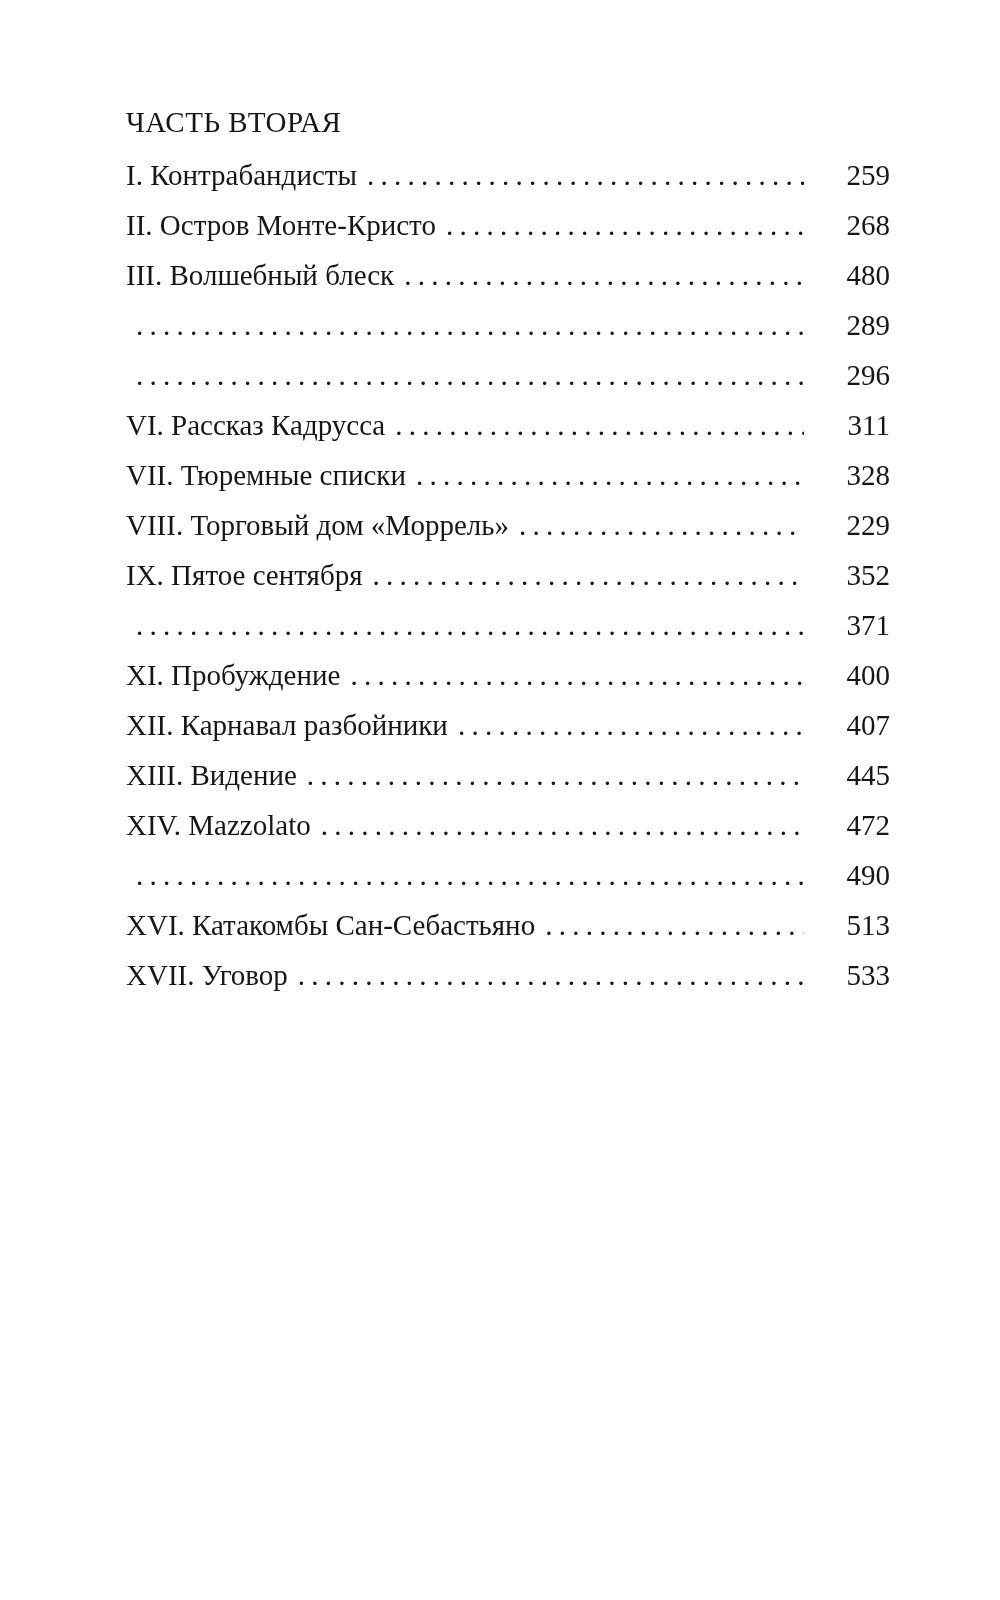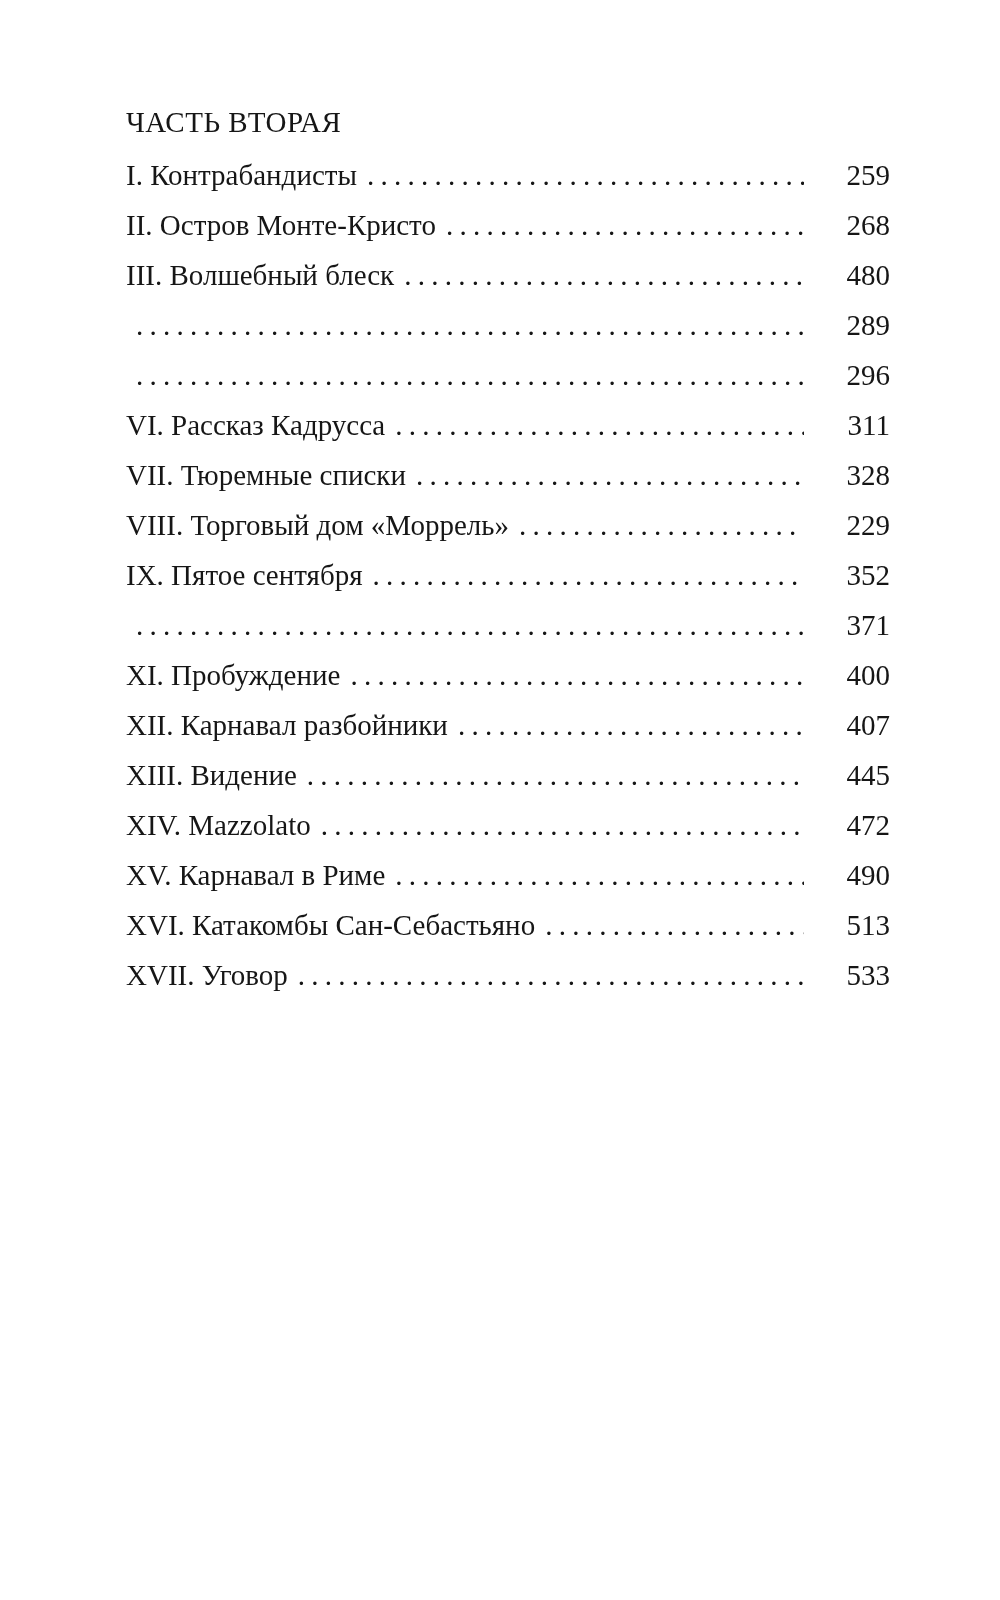--- a/index.html
+++ b/index.html
@@ -144,21 +144,20 @@
       <span class="page-num">445</span>
     </div>
 
     <div class="toc-row">
       <span class="title">XIV. Mazzolato</span>
       <span class="leader">. . . . . . . . . . . . . . . . . . . . . . . . . . . . . . . . . . . . . . . . . . . . . . . . . . . . . . . . . . . . . . . . . . . . . . . . . . . . . . . . . . . . . . . . . . . . . . . . . . . . . . . . . . . . . . </span>
       <span class="page-num">472</span>
     </div>
 
     <div class="toc-row">
-      <span class="title">XV. Карнавал в Риме</span>
       <span class="leader">. . . . . . . . . . . . . . . . . . . . . . . . . . . . . . . . . . . . . . . . . . . . . . . . . . . . . . . . . . . . . . . . . . . . . . . . . . . . . . . . . . . . . . . . . . . . . . . . . . . . . . . . . . . . . . </span>
       <span class="page-num">490</span>
     </div>
 
     <div class="toc-row">
       <span class="title">XVI. Катакомбы Сан-Себастьяно</span>
       <span class="leader">. . . . . . . . . . . . . . . . . . . . . . . . . . . . . . . . . . . . . . . . . . . . . . . . . . . . . . . . . . . . . . . . . . . . . . . . . . . . . . . . . . . . . . . . . . . . . . . . . . . . . . . . . . . . . . </span>
       <span class="page-num">513</span>
     </div>
 

